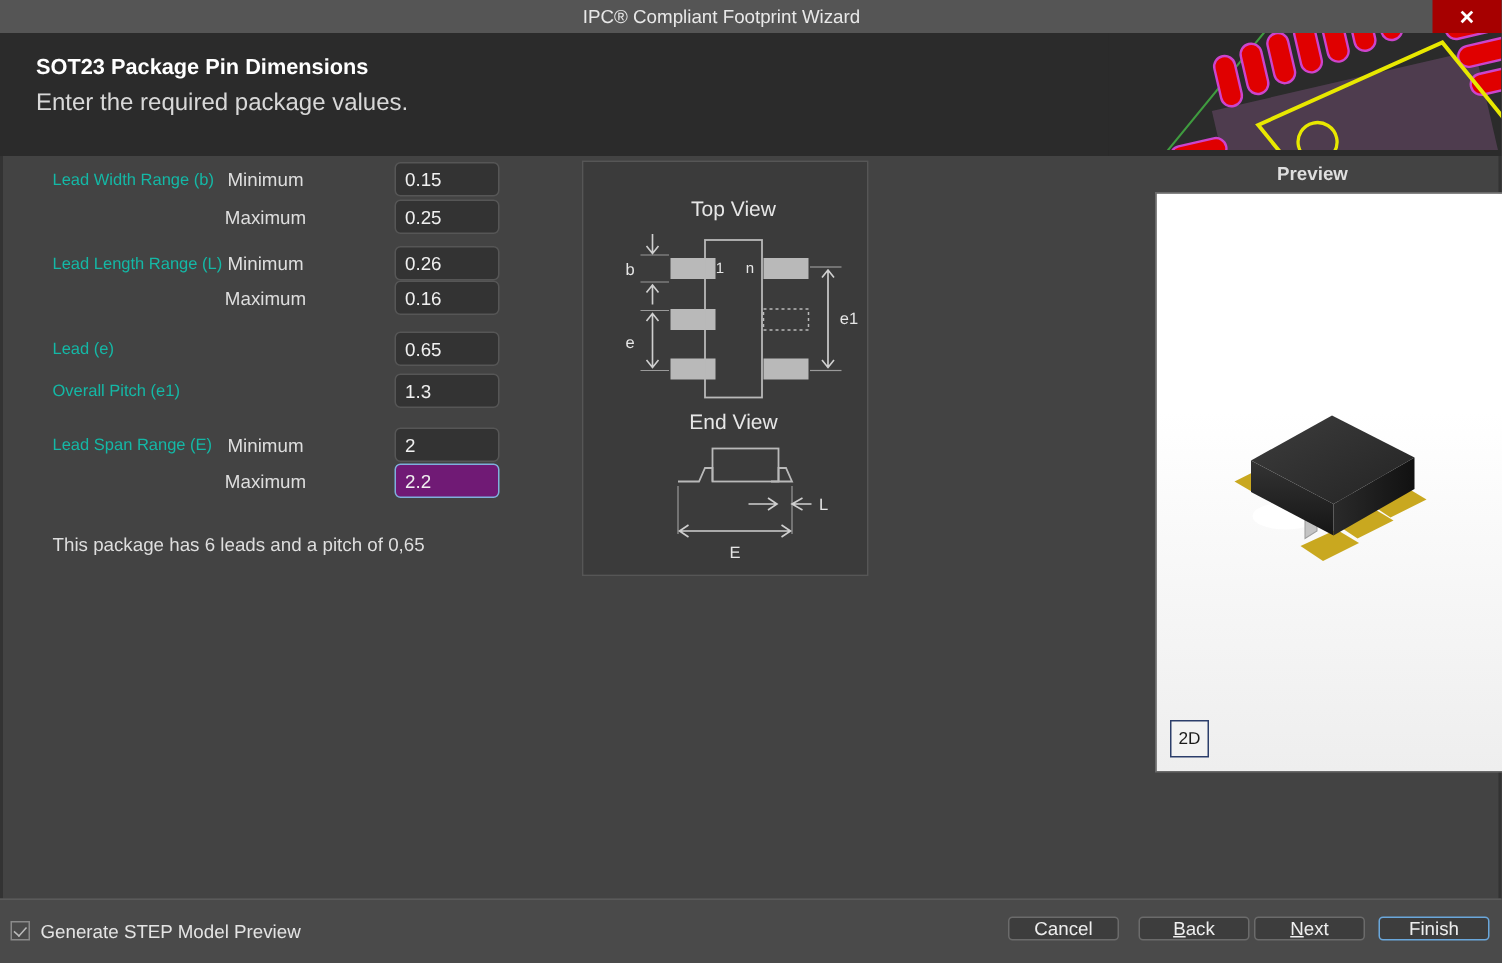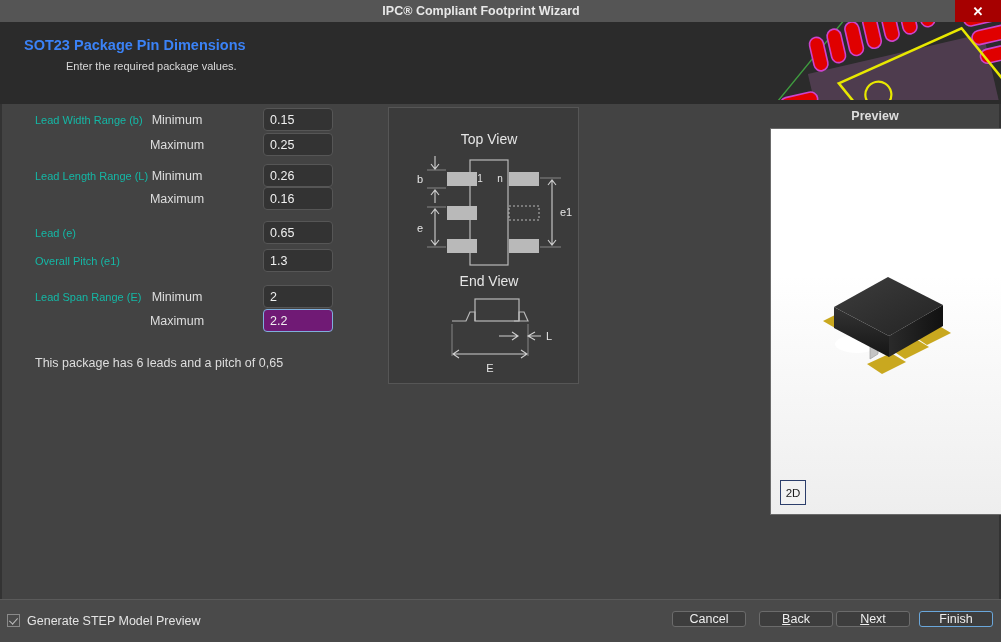--- a/index.html
+++ b/index.html
@@ -12,42 +12,42 @@
   }
 
   
   .titlebar {
     position: absolute; left: 0; top: 0; width: 1001px; height: 22px;
     background: #555555;
   }
   .titlebar-text {
     position: absolute; left: 0; top: 0; width: 962px; height: 22px;
     line-height: 22px; text-align: center;
-    color: #e8e8e8; font-size: 12.5px; font-weight: bold;
+    color: #e8e8e8; font-size: 12.5px;
   }
   .close-btn {
     position: absolute; right: 0; top: 0; width: 46px; height: 22px;
     background: #a60000; color: #ffffff;
     font-size: 13px; font-weight: bold;
     display: flex; align-items: center; justify-content: center;
     cursor: pointer;
   }
 
   
   .header {
     position: absolute; left: 0; top: 22px; width: 1001px; height: 82px;
     background: #2b2b2b; overflow: hidden;
   }
   .header-title {
     position: absolute; left: 24px; top: 15px;
-    color: #3b82f6; font-size: 14.5px; font-weight: bold;
+    color: #ffffff; font-size: 14.5px; font-weight: bold;
   }
   .header-sub {
     position: absolute; left: 24px; top: 38px;
-    color: #d8d8d8; font-size: 11px; margin-left: 42px;
+    color: #d8d8d8; font-size: 16px;
   }
   .header-art {
     position: absolute; right: 0; top: 0; width: 262px; height: 82px;
     overflow: hidden;
   }
 
   
   .content {
     position: absolute; left: 0; top: 104px; width: 1001px; height: 495px;
     background: #434343;

